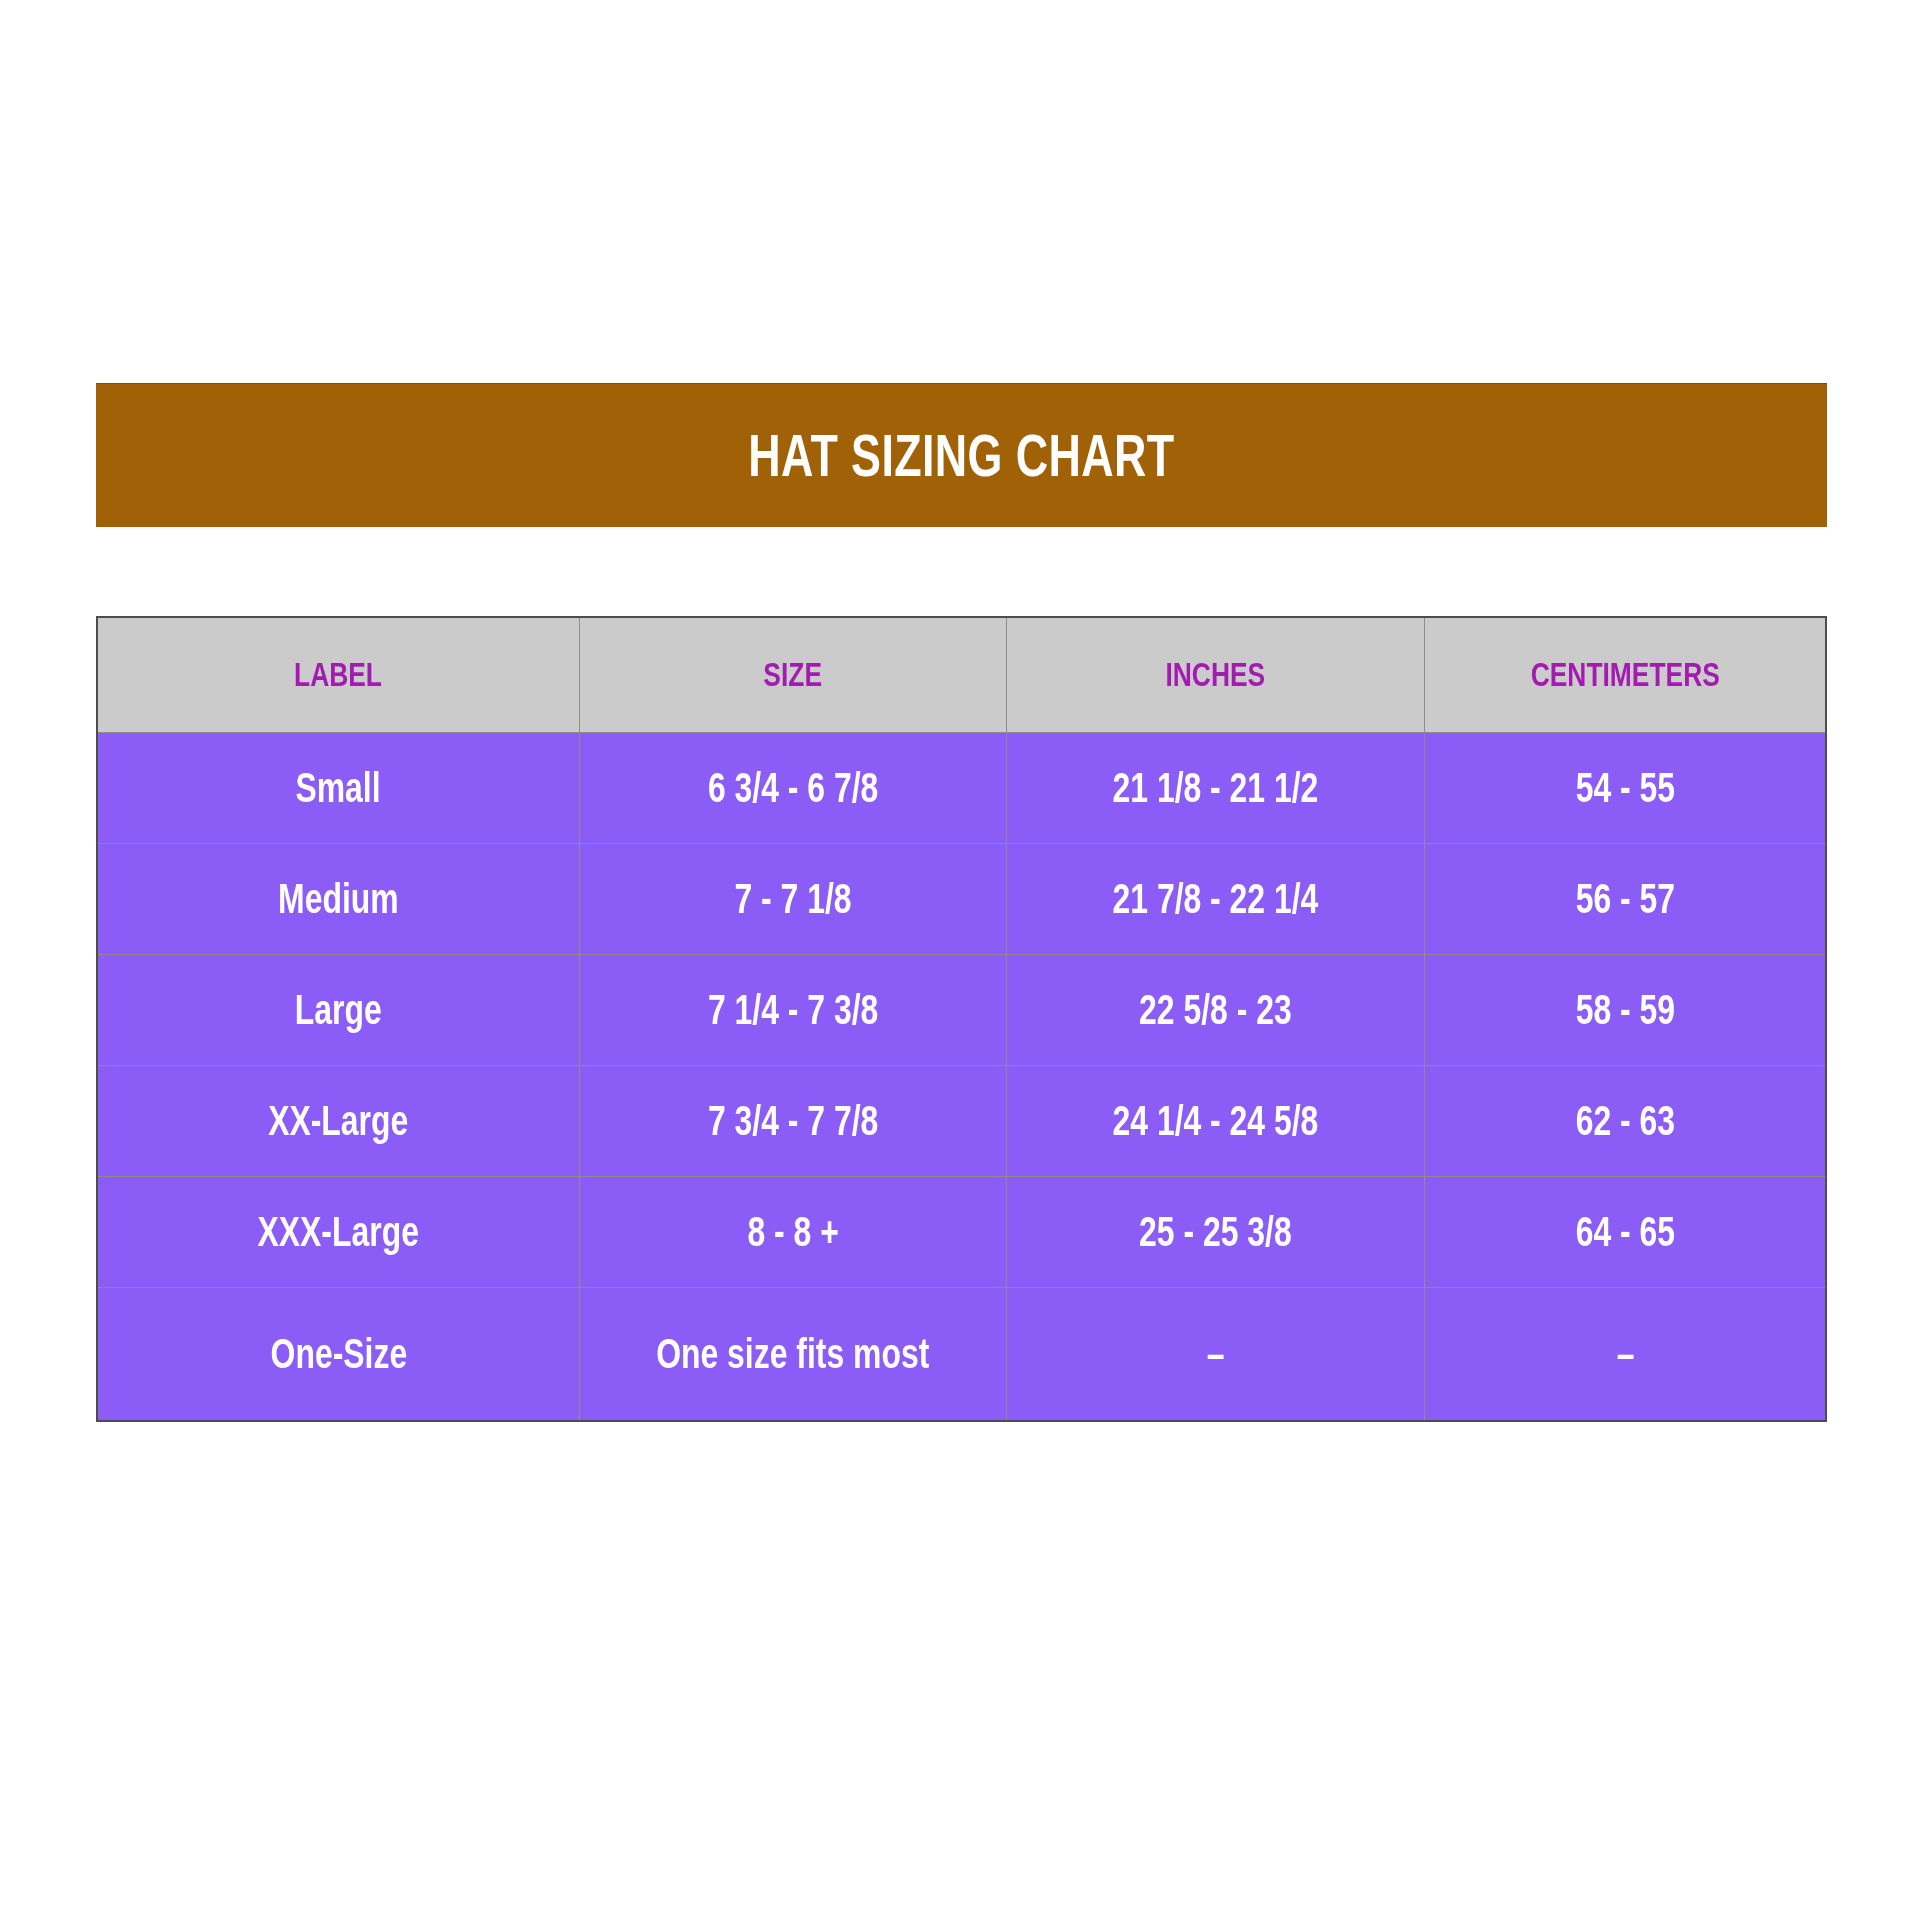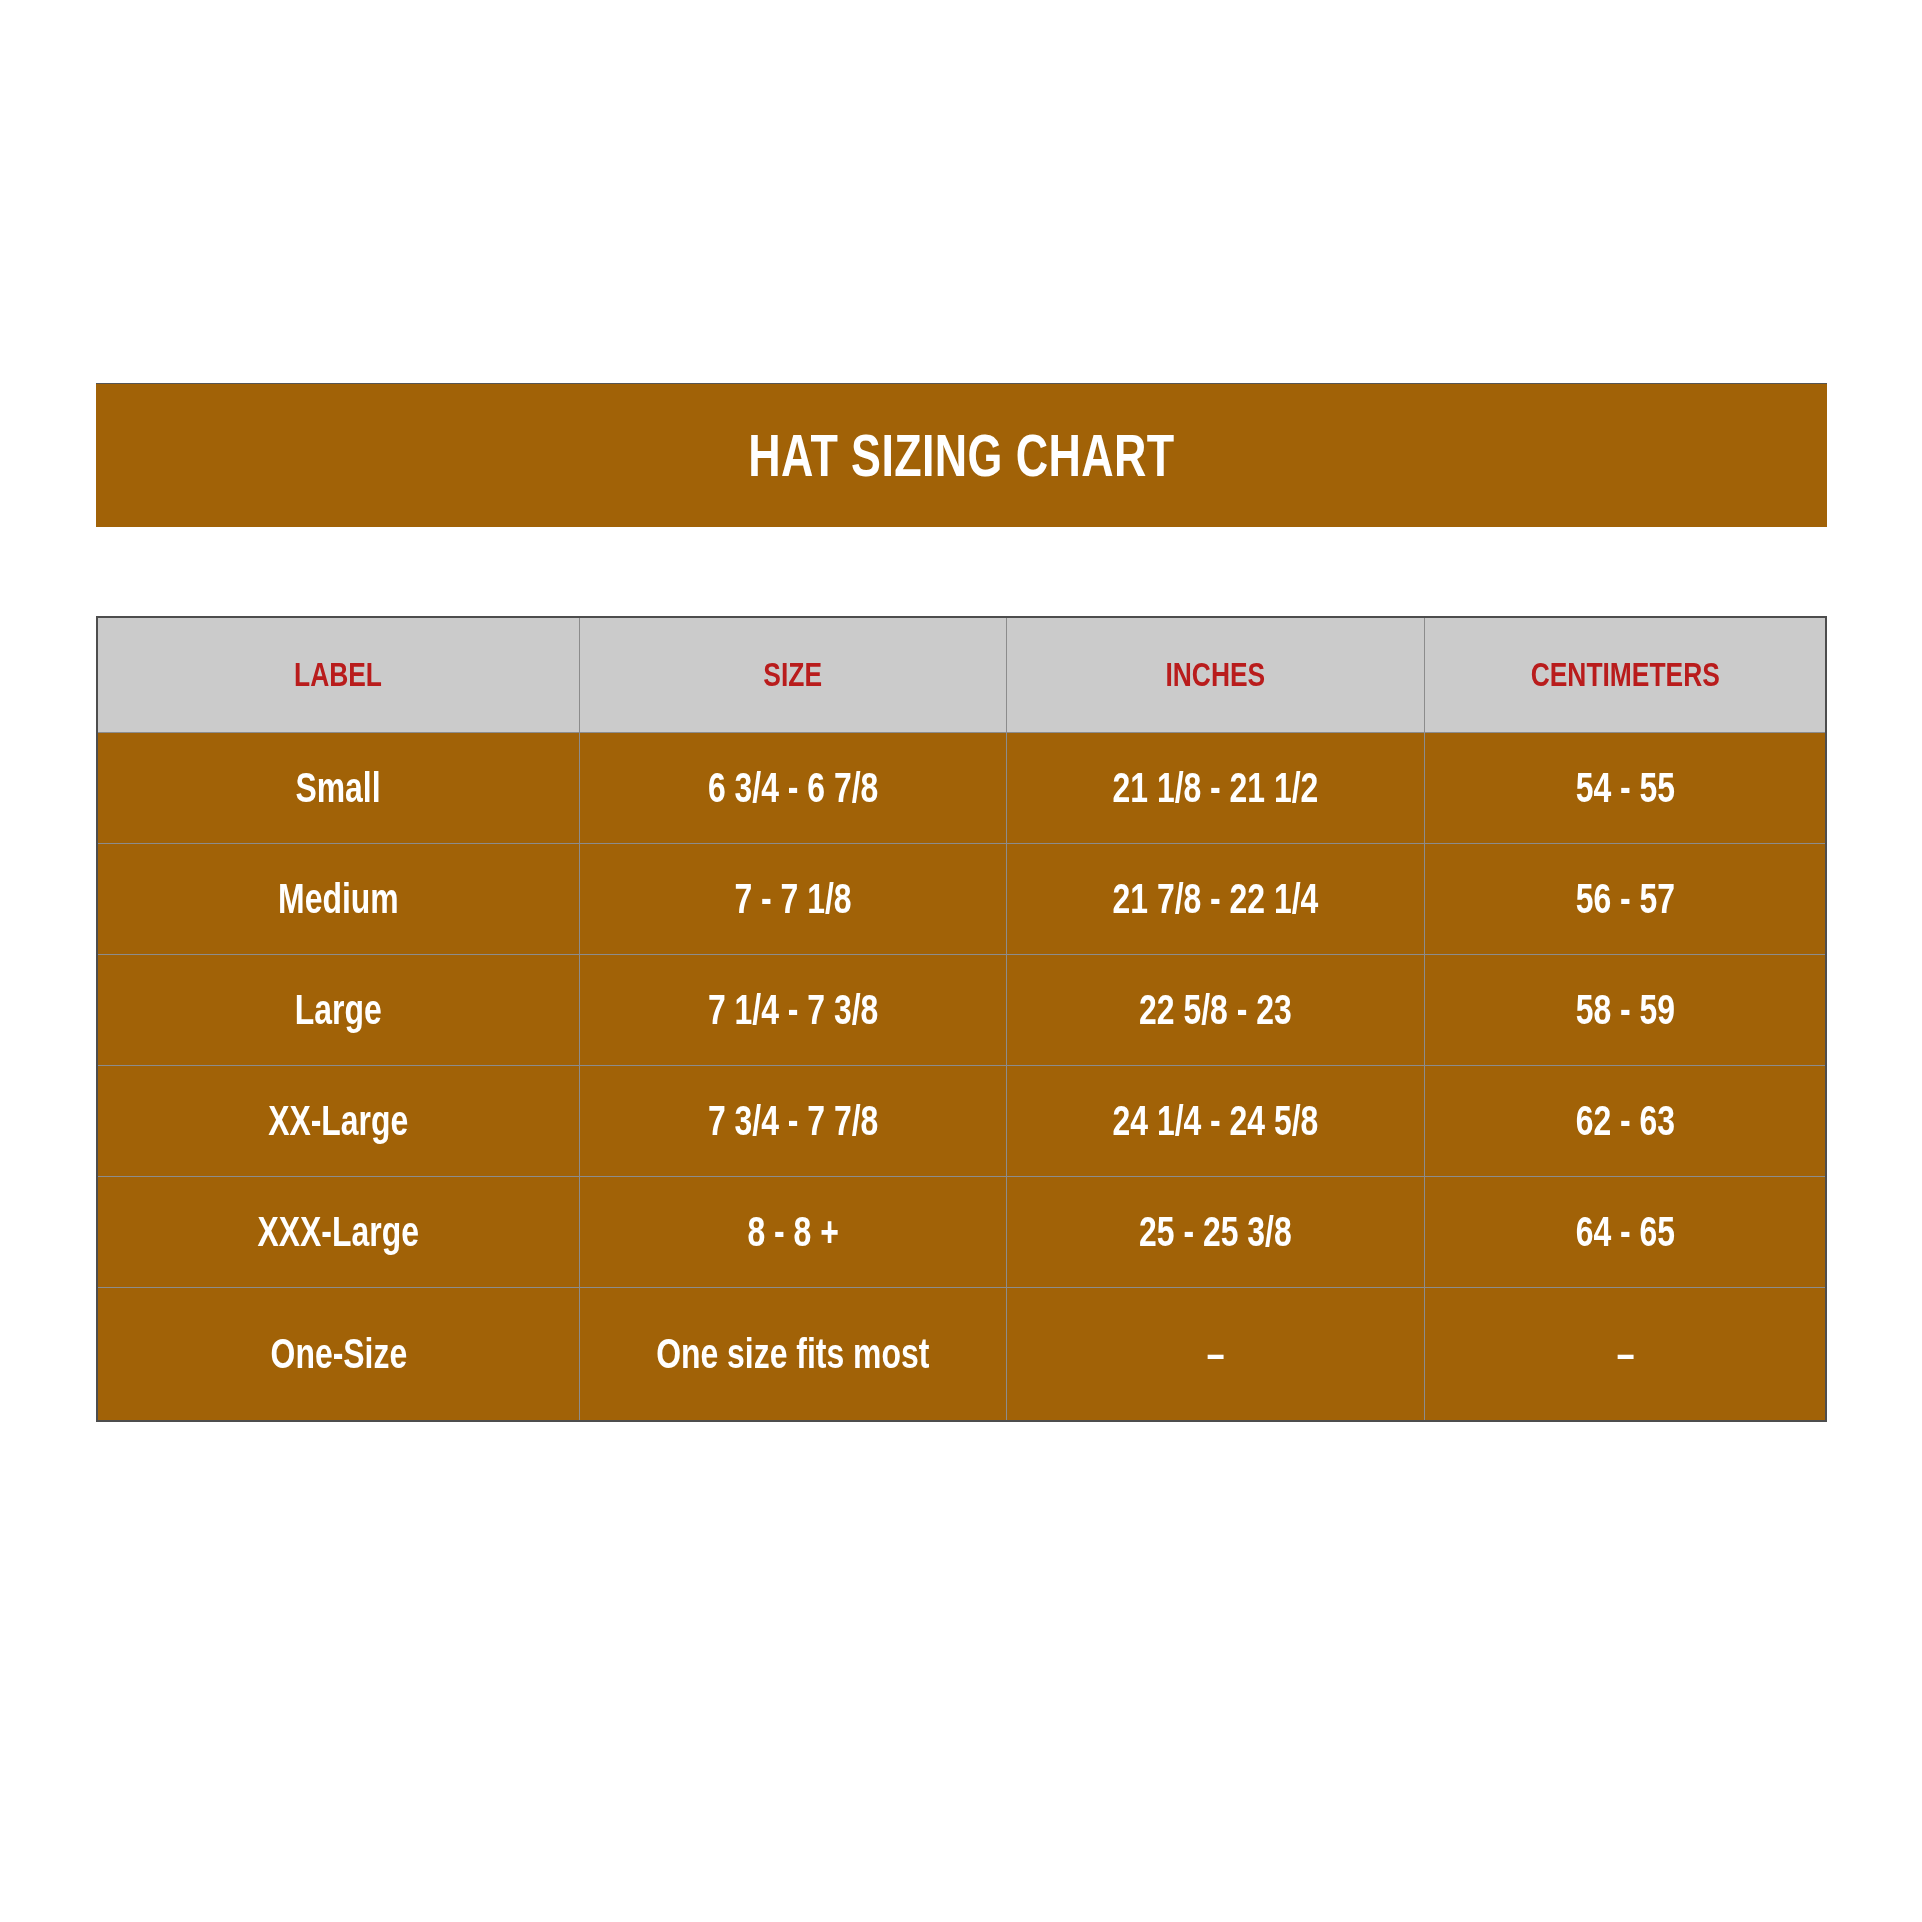--- a/index.html
+++ b/index.html
@@ -77,30 +77,30 @@
     text-align: center;
     vertical-align: middle;
     padding: 0;
     overflow: hidden;
   }
   table.size-table thead tr {
     height: 115px;
   }
   table.size-table thead th {
     background: #cbcbcb;
-    color: #b91c1c;
+    color: #a21caf;
     font-size: 33px;
     font-weight: 700;
   }
   table.size-table thead th .condensed {
     transform: scaleX(0.80);
   }
   table.size-table tbody tr {
     height: 111px;
-    background: #a16207;
+    background: #8b5cf6;
   }
   table.size-table tbody tr:last-child {
     height: 134px;
   }
   table.size-table tbody td {
     color: #ffffff;
     font-size: 42px;
     font-weight: 700;
   }
 </style>

